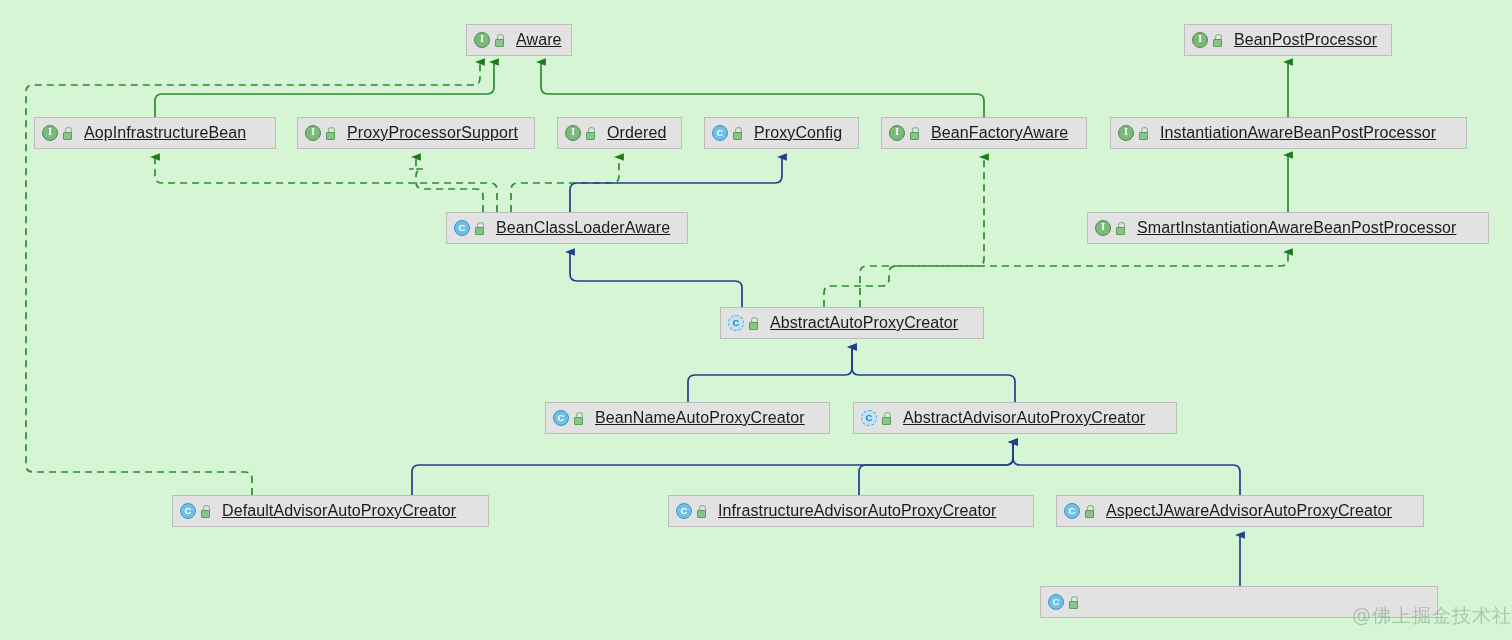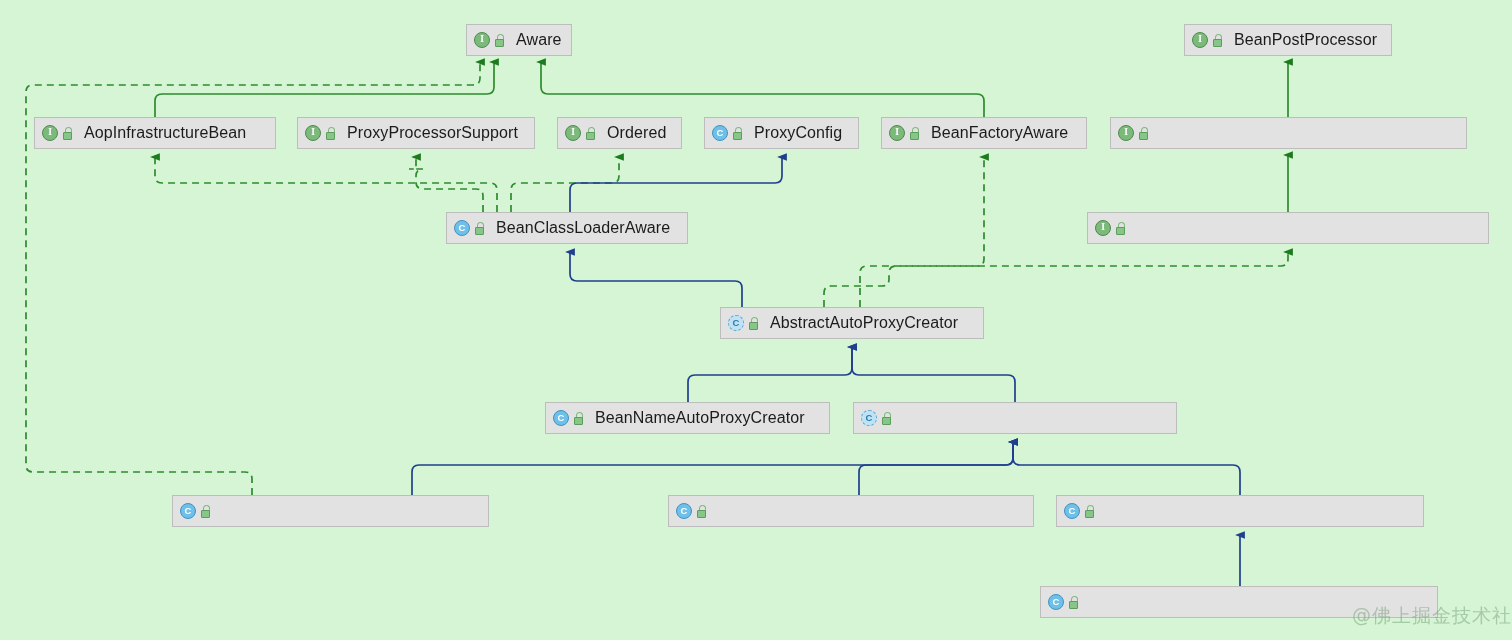--- a/index.html
+++ b/index.html
@@ -90,20 +90,21 @@
     height: 8px;
     background: #86c686;
     border: 1px solid #5e9c5e;
     border-radius: 1px;
     box-sizing: border-box;
   }
   .node-label {
     font-size: 16px;
     color: #1b1b1b;
     letter-spacing: 0.1px;
+    text-decoration: underline;
   }
   .watermark {
     position: absolute;
     font-size: 19px;
     color: rgba(120, 160, 120, 0.5);
     white-space: nowrap;
     letter-spacing: 1px;
     font-family: "DejaVu Sans", sans-serif;
   }
 </style>
@@ -199,35 +200,37 @@
           <span class="body"></span>
         </span>
         <span class="node-label">BeanFactoryAware</span>
       </div>
       <div class="uml-node" style="left: 1110px; top: 117px; width: 357px;">
         <span class="badge badge-interface">I</span>
         <span class="lock">
           <span class="shackle"></span>
           <span class="body"></span>
         </span>
+        <span class="node-label">InstantiationAwareBeanPostProcessor</span>
       </div>
       <div class="uml-node" style="left: 446px; top: 212px; width: 242px;">
         <span class="badge badge-class">C</span>
         <span class="lock">
           <span class="shackle"></span>
           <span class="body"></span>
         </span>
         <span class="node-label">BeanClassLoaderAware</span>
       </div>
       <div class="uml-node" style="left: 1087px; top: 212px; width: 402px;">
         <span class="badge badge-interface">I</span>
         <span class="lock">
           <span class="shackle"></span>
           <span class="body"></span>
         </span>
+        <span class="node-label">SmartInstantiationAwareBeanPostProcessor</span>
       </div>
       <div class="uml-node" style="left: 720px; top: 307px; width: 264px;">
         <span class="badge badge-abstract">C</span>
         <span class="lock">
           <span class="shackle"></span>
           <span class="body"></span>
         </span>
         <span class="node-label">AbstractAutoProxyCreator</span>
       </div>
       <div class="uml-node" style="left: 545px; top: 402px; width: 285px;">
@@ -237,41 +240,45 @@
           <span class="body"></span>
         </span>
         <span class="node-label">BeanNameAutoProxyCreator</span>
       </div>
       <div class="uml-node" style="left: 853px; top: 402px; width: 324px;">
         <span class="badge badge-abstract">C</span>
         <span class="lock">
           <span class="shackle"></span>
           <span class="body"></span>
         </span>
+        <span class="node-label">AbstractAdvisorAutoProxyCreator</span>
       </div>
       <div class="uml-node" style="left: 172px; top: 495px; width: 317px;">
         <span class="badge badge-class">C</span>
         <span class="lock">
           <span class="shackle"></span>
           <span class="body"></span>
         </span>
+        <span class="node-label">DefaultAdvisorAutoProxyCreator</span>
       </div>
       <div class="uml-node" style="left: 668px; top: 495px; width: 366px;">
         <span class="badge badge-class">C</span>
         <span class="lock">
           <span class="shackle"></span>
           <span class="body"></span>
         </span>
+        <span class="node-label">InfrastructureAdvisorAutoProxyCreator</span>
       </div>
       <div class="uml-node" style="left: 1056px; top: 495px; width: 368px;">
         <span class="badge badge-class">C</span>
         <span class="lock">
           <span class="shackle"></span>
           <span class="body"></span>
         </span>
+        <span class="node-label">AspectJAwareAdvisorAutoProxyCreator</span>
       </div>
       <div class="uml-node" style="left: 1040px; top: 586px; width: 398px;">
         <span class="badge badge-class">C</span>
         <span class="lock">
           <span class="shackle"></span>
           <span class="body"></span>
         </span>
       </div>
     </div>
 

